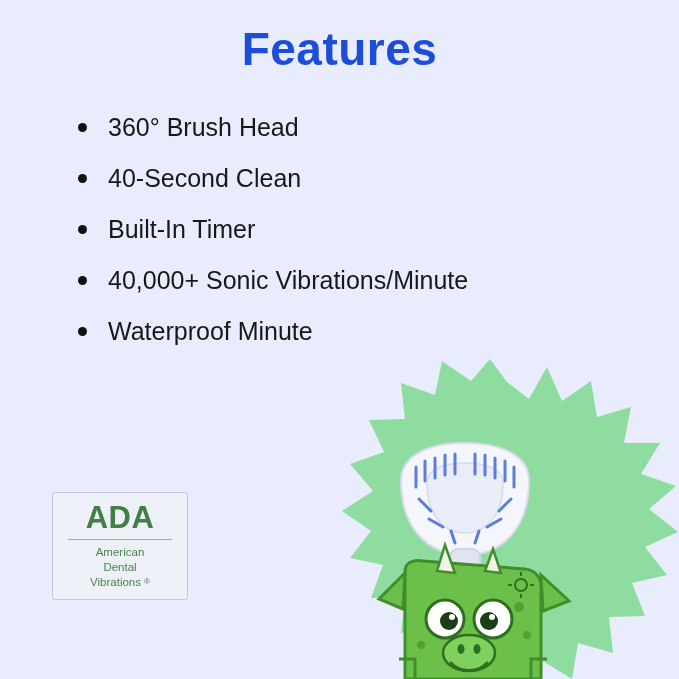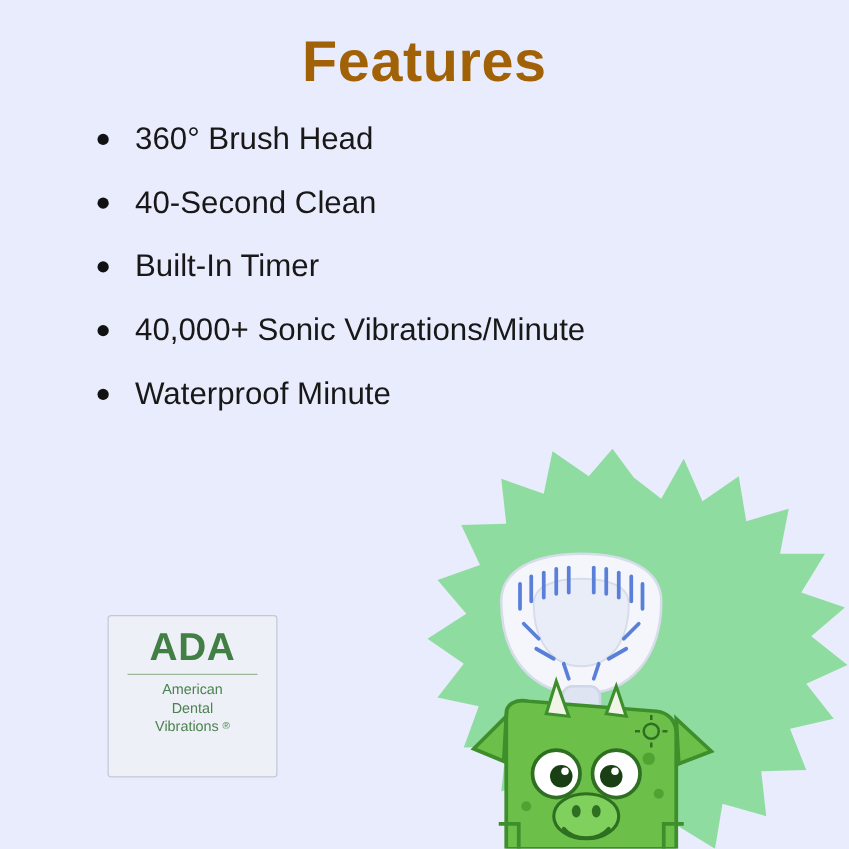--- a/index.html
+++ b/index.html
@@ -23,26 +23,26 @@
     background: #e9ecfc;
   }
   .title {
     position: absolute;
     top: 22px;
     left: 0;
     width: 679px;
     text-align: center;
     font-size: 46px;
     font-weight: bold;
-    color: #a16207;
+    color: #1d4ed8;
     letter-spacing: 0.5px;
   }
   .features {
     position: absolute;
-    top: 96px;
+    top: 112px;
     left: 70px;
     width: 560px;
     list-style: none;
     margin: 0;
     padding: 0;
   }
   .feature-item {
     position: relative;
     padding-left: 38px;
     margin-bottom: 21px;
@@ -57,24 +57,24 @@
     top: 11px;
     width: 9px;
     height: 9px;
     background: #111;
     border-radius: 50%;
     display: block;
   }
   
   .ada-badge {
     position: absolute;
-    left: 86px;
+    left: 52px;
     top: 492px;
     width: 136px;
-    height: 130px;
+    height: 108px;
     background: #eef0f7;
     border: 1px solid #c3c8d8;
     border-radius: 3px;
     box-sizing: border-box;
     text-align: center;
     color: #3f7b43;
   }
   .ada-main {
     margin-top: 9px;
     font-size: 31px;

